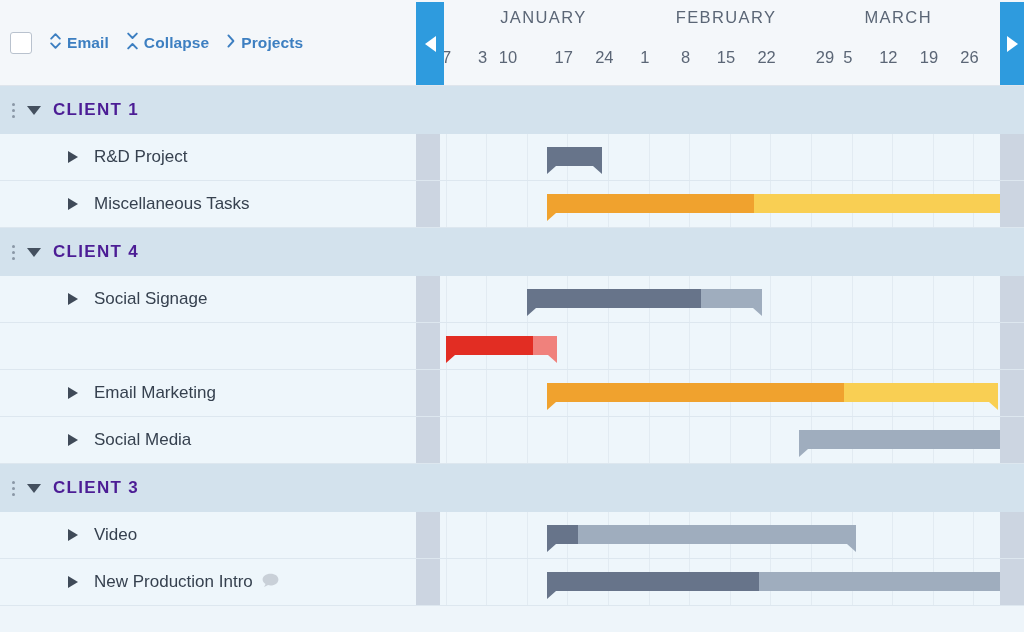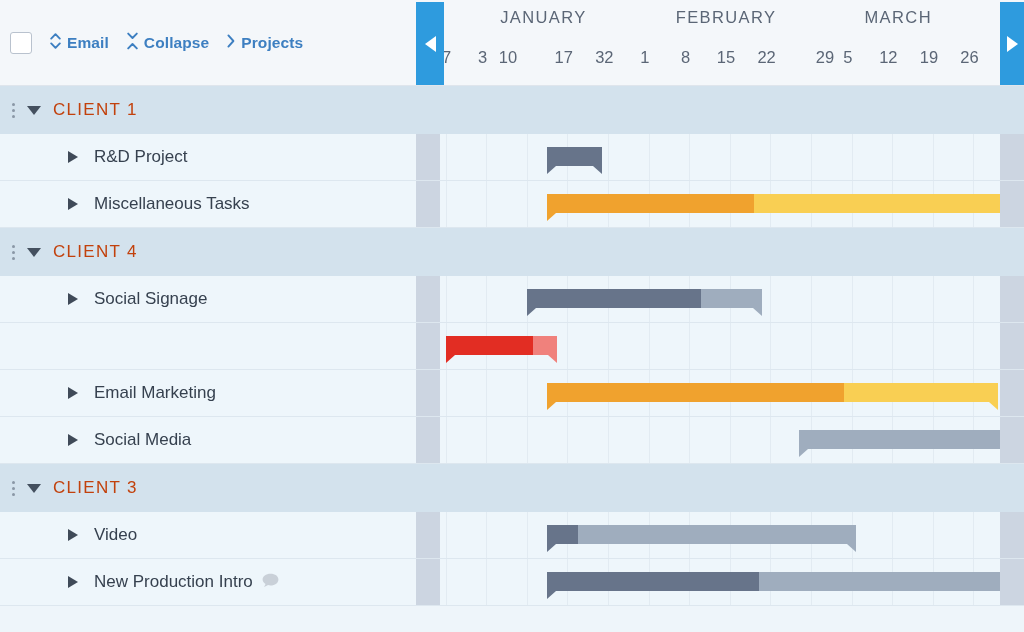--- a/index.html
+++ b/index.html
@@ -67,21 +67,21 @@
 
   
   .row.group { height: 48px; background: #d3e2ed; }
   .row.group .left {
     position: absolute; left: 0; top: 0; width: 1024px; height: 100%;
     display: flex; align-items: center; padding-left: 12px;
   }
   .dots { display: flex; flex-direction: column; gap: 3px; margin-right: 12px; }
   .dots i { display: block; width: 3px; height: 3px; border-radius: 50%; background: #8a97a6; }
   .caret-down { width: 0; height: 0; border-left: 7px solid transparent; border-right: 7px solid transparent; border-top: 9px solid #44505f; margin-right: 12px; }
-  .group-label { font-size: 17px; color: #c2410c; letter-spacing: 1.3px; font-weight: 400; }
+  .group-label { font-size: 17px; color: #4c1d95; letter-spacing: 1.3px; font-weight: 700; }
 
   
   .row.task { height: 47px; background: #eef6fb; border-bottom: 1px solid #dde7ef; }
   .row.task .left {
     position: absolute; left: 0; top: 0; width: 416px; height: 100%;
     display: flex; align-items: center; padding-left: 68px;
   }
   .caret-right { width: 0; height: 0; border-top: 6.5px solid transparent; border-bottom: 6.5px solid transparent; border-left: 10px solid #3f4a58; margin-right: 16px; flex: none; }
   .task-label { font-size: 17px; color: #36414f; font-weight: 400; white-space: nowrap; }
   .task-label.alert { color: #e04236; font-weight: 600; }
@@ -147,21 +147,21 @@
       <div class="months" id="months">
           <div class="month" style="left: 42.2319px; width: 170.435px;">JANUARY</div>
           <div class="month" style="left: 224.841px; width: 170.435px;">FEBRUARY</div>
           <div class="month" style="left: 397px; width: 170.435px;">MARCH</div>
         </div>
       <div class="days" id="days">
           <div class="day" style="left: 26px;">27</div>
           <div class="day" style="left: 66.5797px;">3</div>
           <div class="day" style="left: 92px;">10</div>
           <div class="day" style="left: 147.739px;">17</div>
-          <div class="day" style="left: 188.319px;">32</div>
+          <div class="day" style="left: 188.319px;">24</div>
           <div class="day" style="left: 228.899px;">1</div>
           <div class="day" style="left: 269.478px;">8</div>
           <div class="day" style="left: 310.058px; text-align: center;">15</div>
           <div class="day" style="left: 350.638px;">22</div>
           <div class="day" style="left: 409px;">29</div>
           <div class="day" style="left: 431.797px;">5</div>
           <div class="day" style="left: 472.377px;">12</div>
           <div class="day" style="left: 512.957px;">19</div>
           <div class="day" style="left: 553.536px;">26</div>
         </div>

